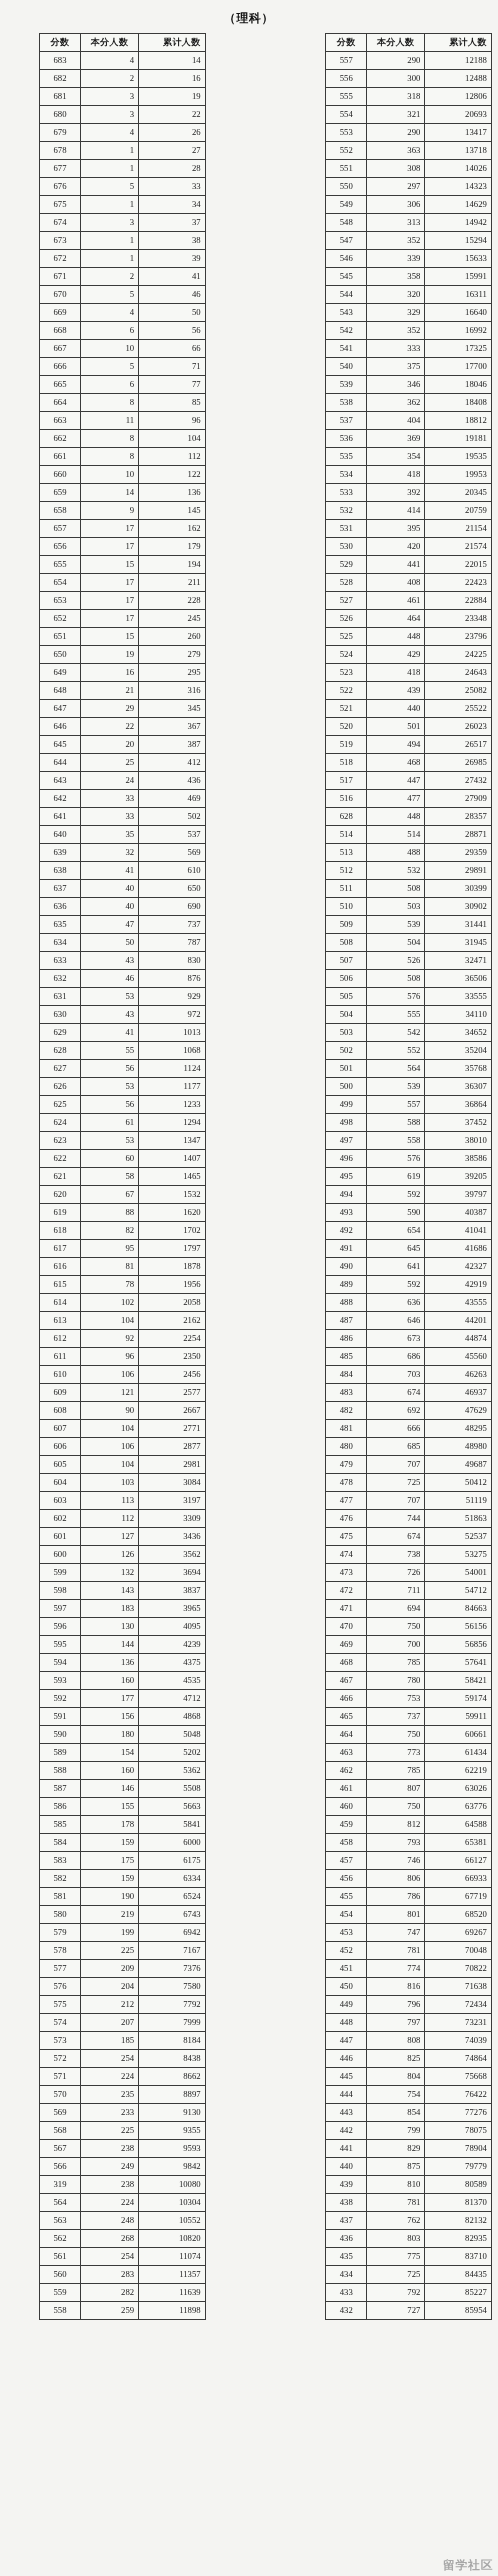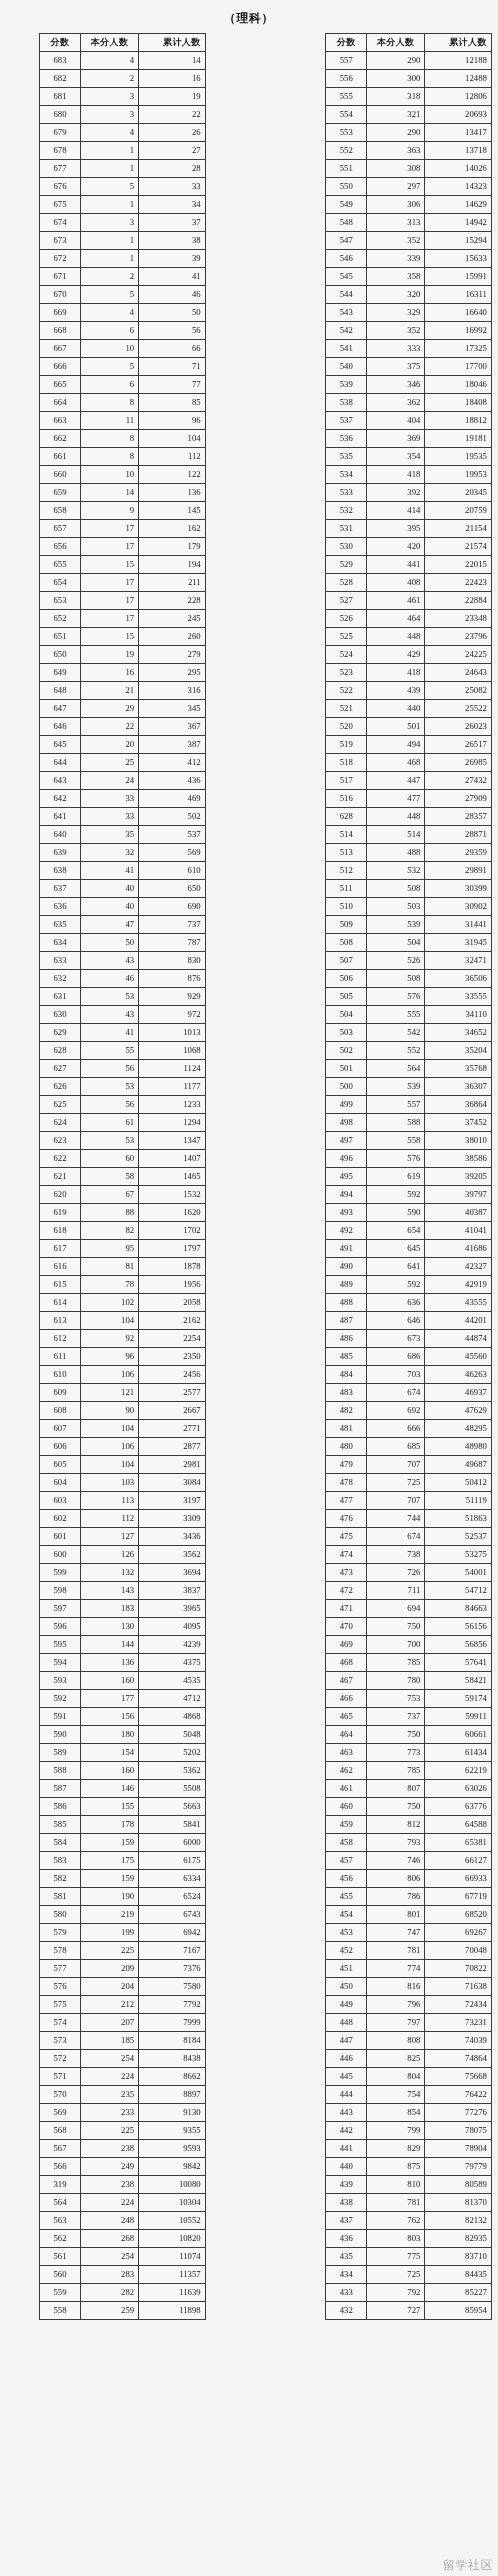--- a/index.html
+++ b/index.html
@@ -60,21 +60,21 @@
   table.score-table td.c-cum{   text-align:right;  width:63px; }
   table.score-table th.c-score{ width:41px; }
   table.score-table th.c-count{ width:58px; }
   table.score-table th.c-cum{   width:63px;padding-left:24px; }
   .watermark{
     position:absolute;
     right:4.7px;
     bottom:1.6px;
     font-family:"Liberation Sans", sans-serif;
     font-size:11.8px;
-    font-weight:normal;
+    font-weight:bold;
     color:#9a9a9a;
     opacity:.85;
     letter-spacing:0.8px;
     user-select:none;
   }
 </style>
 </head>
 <body>
 
 <div id="page">

